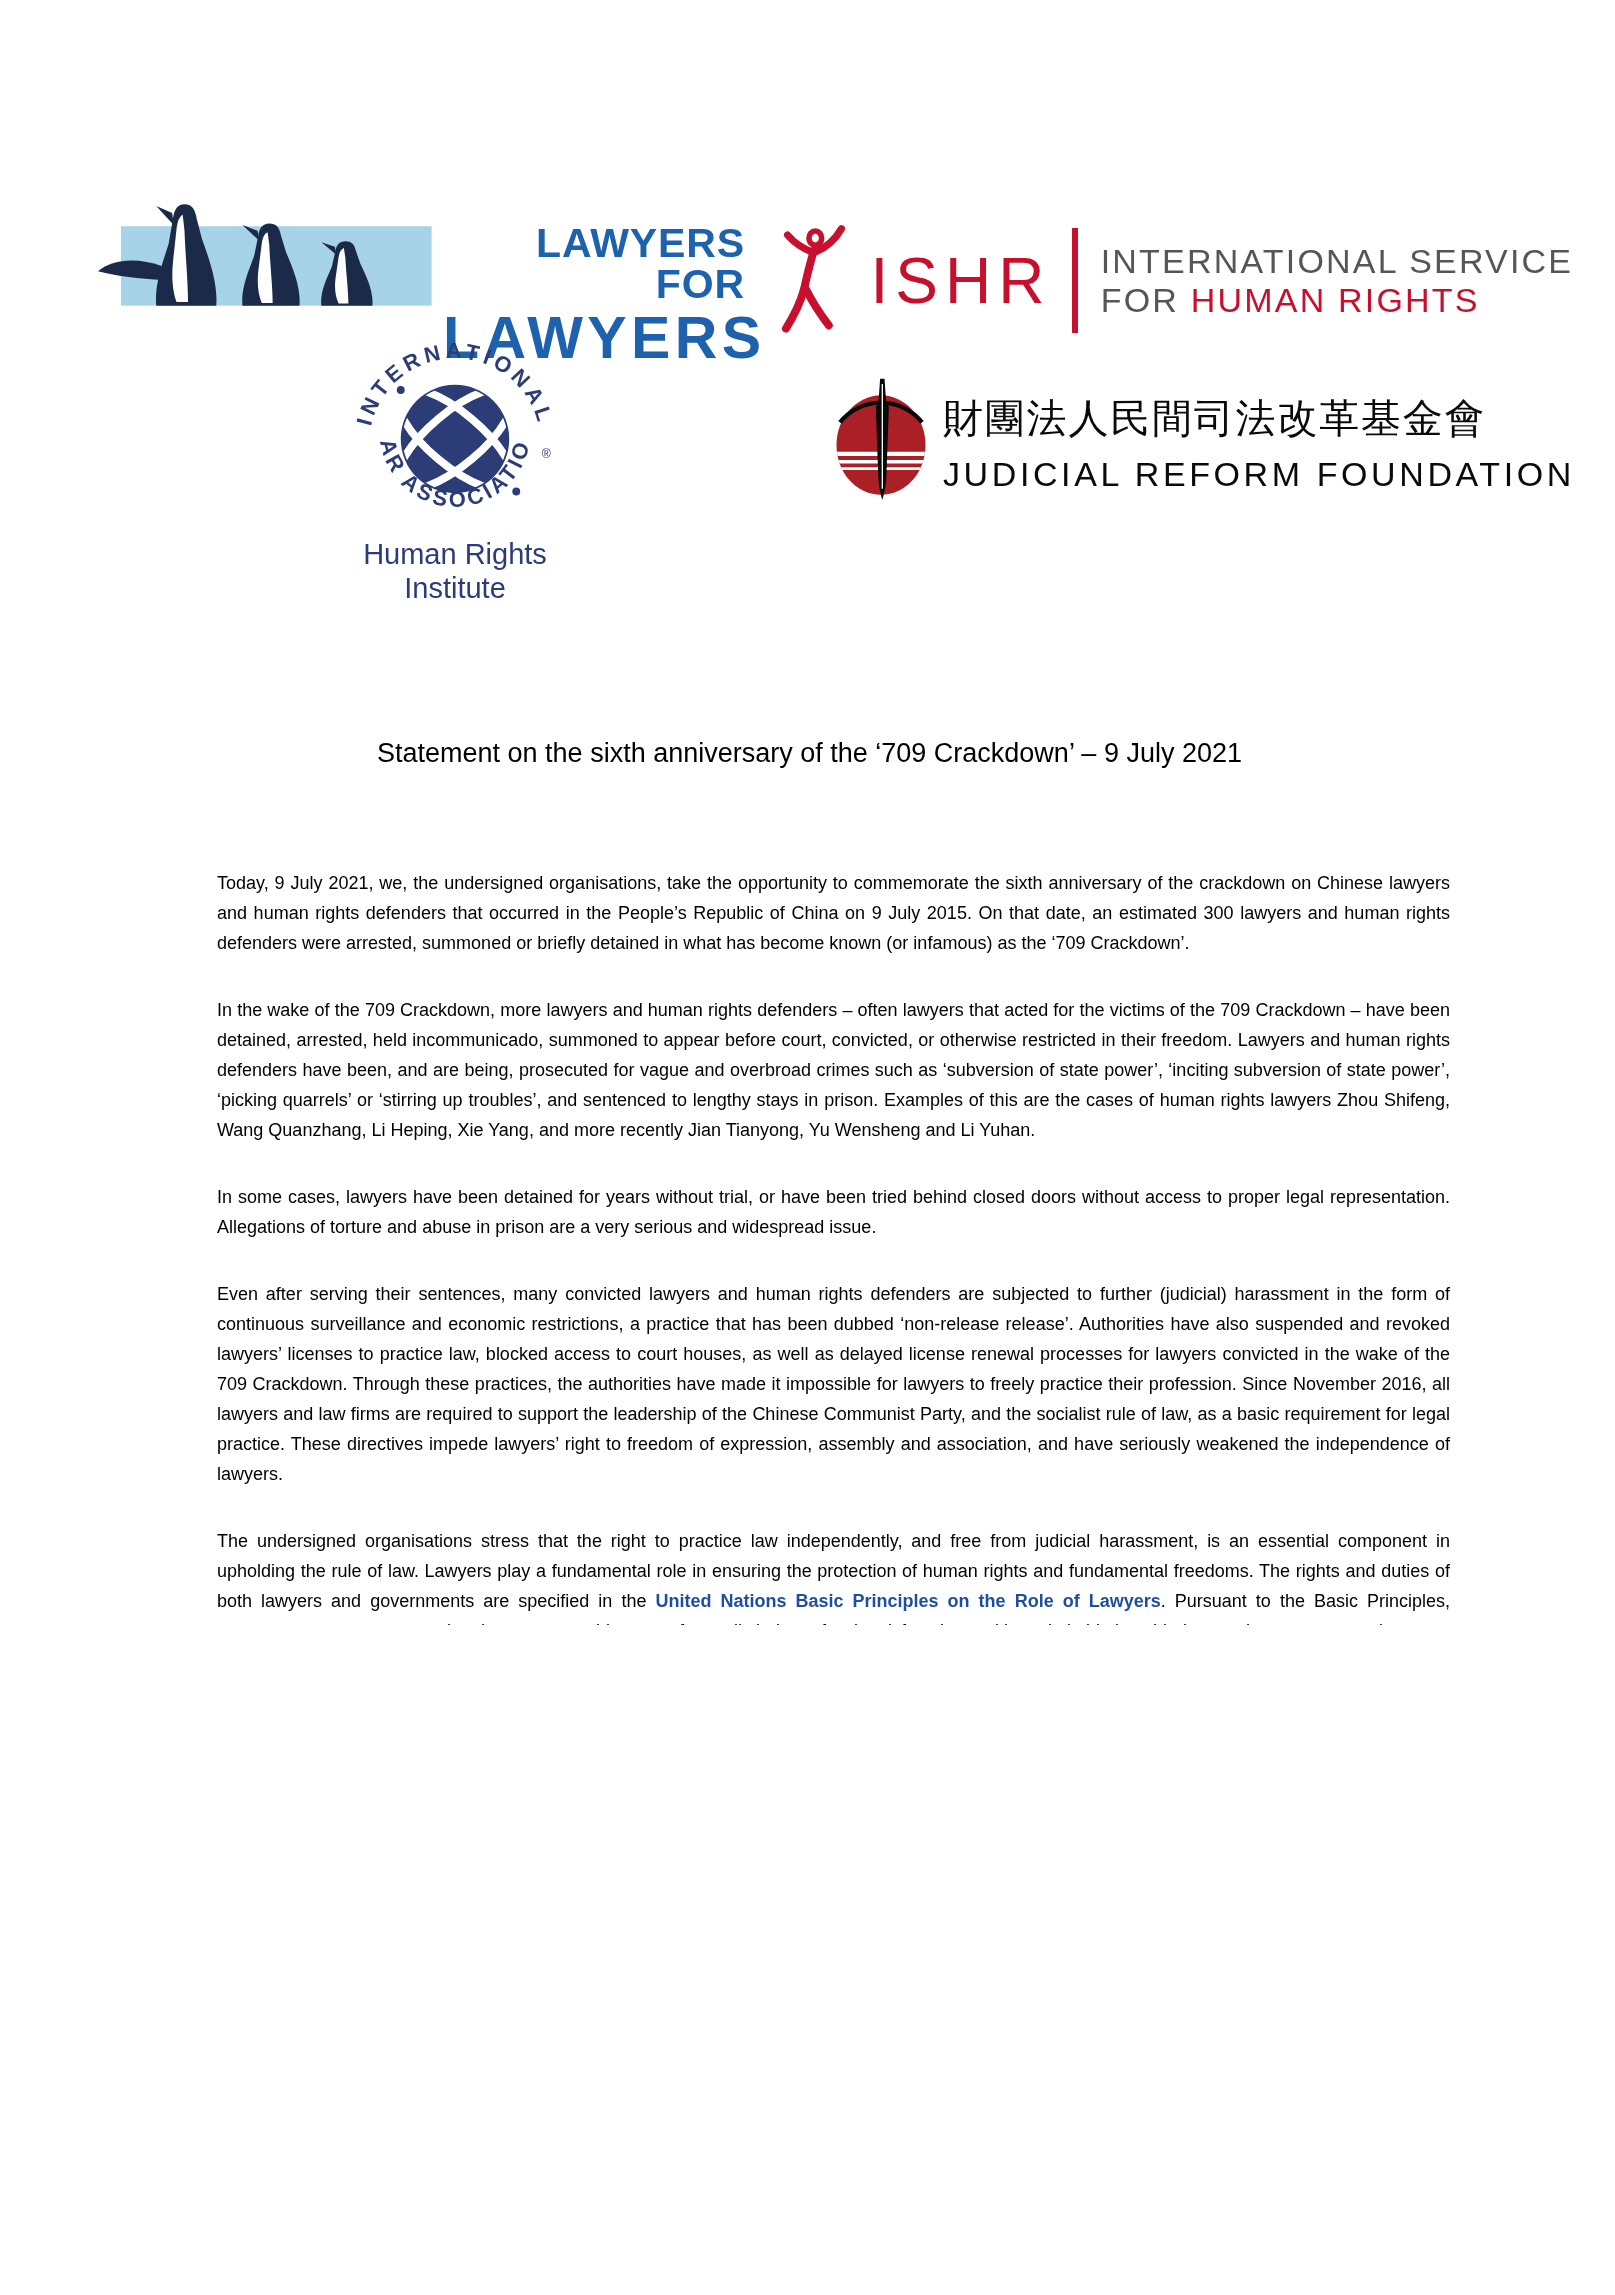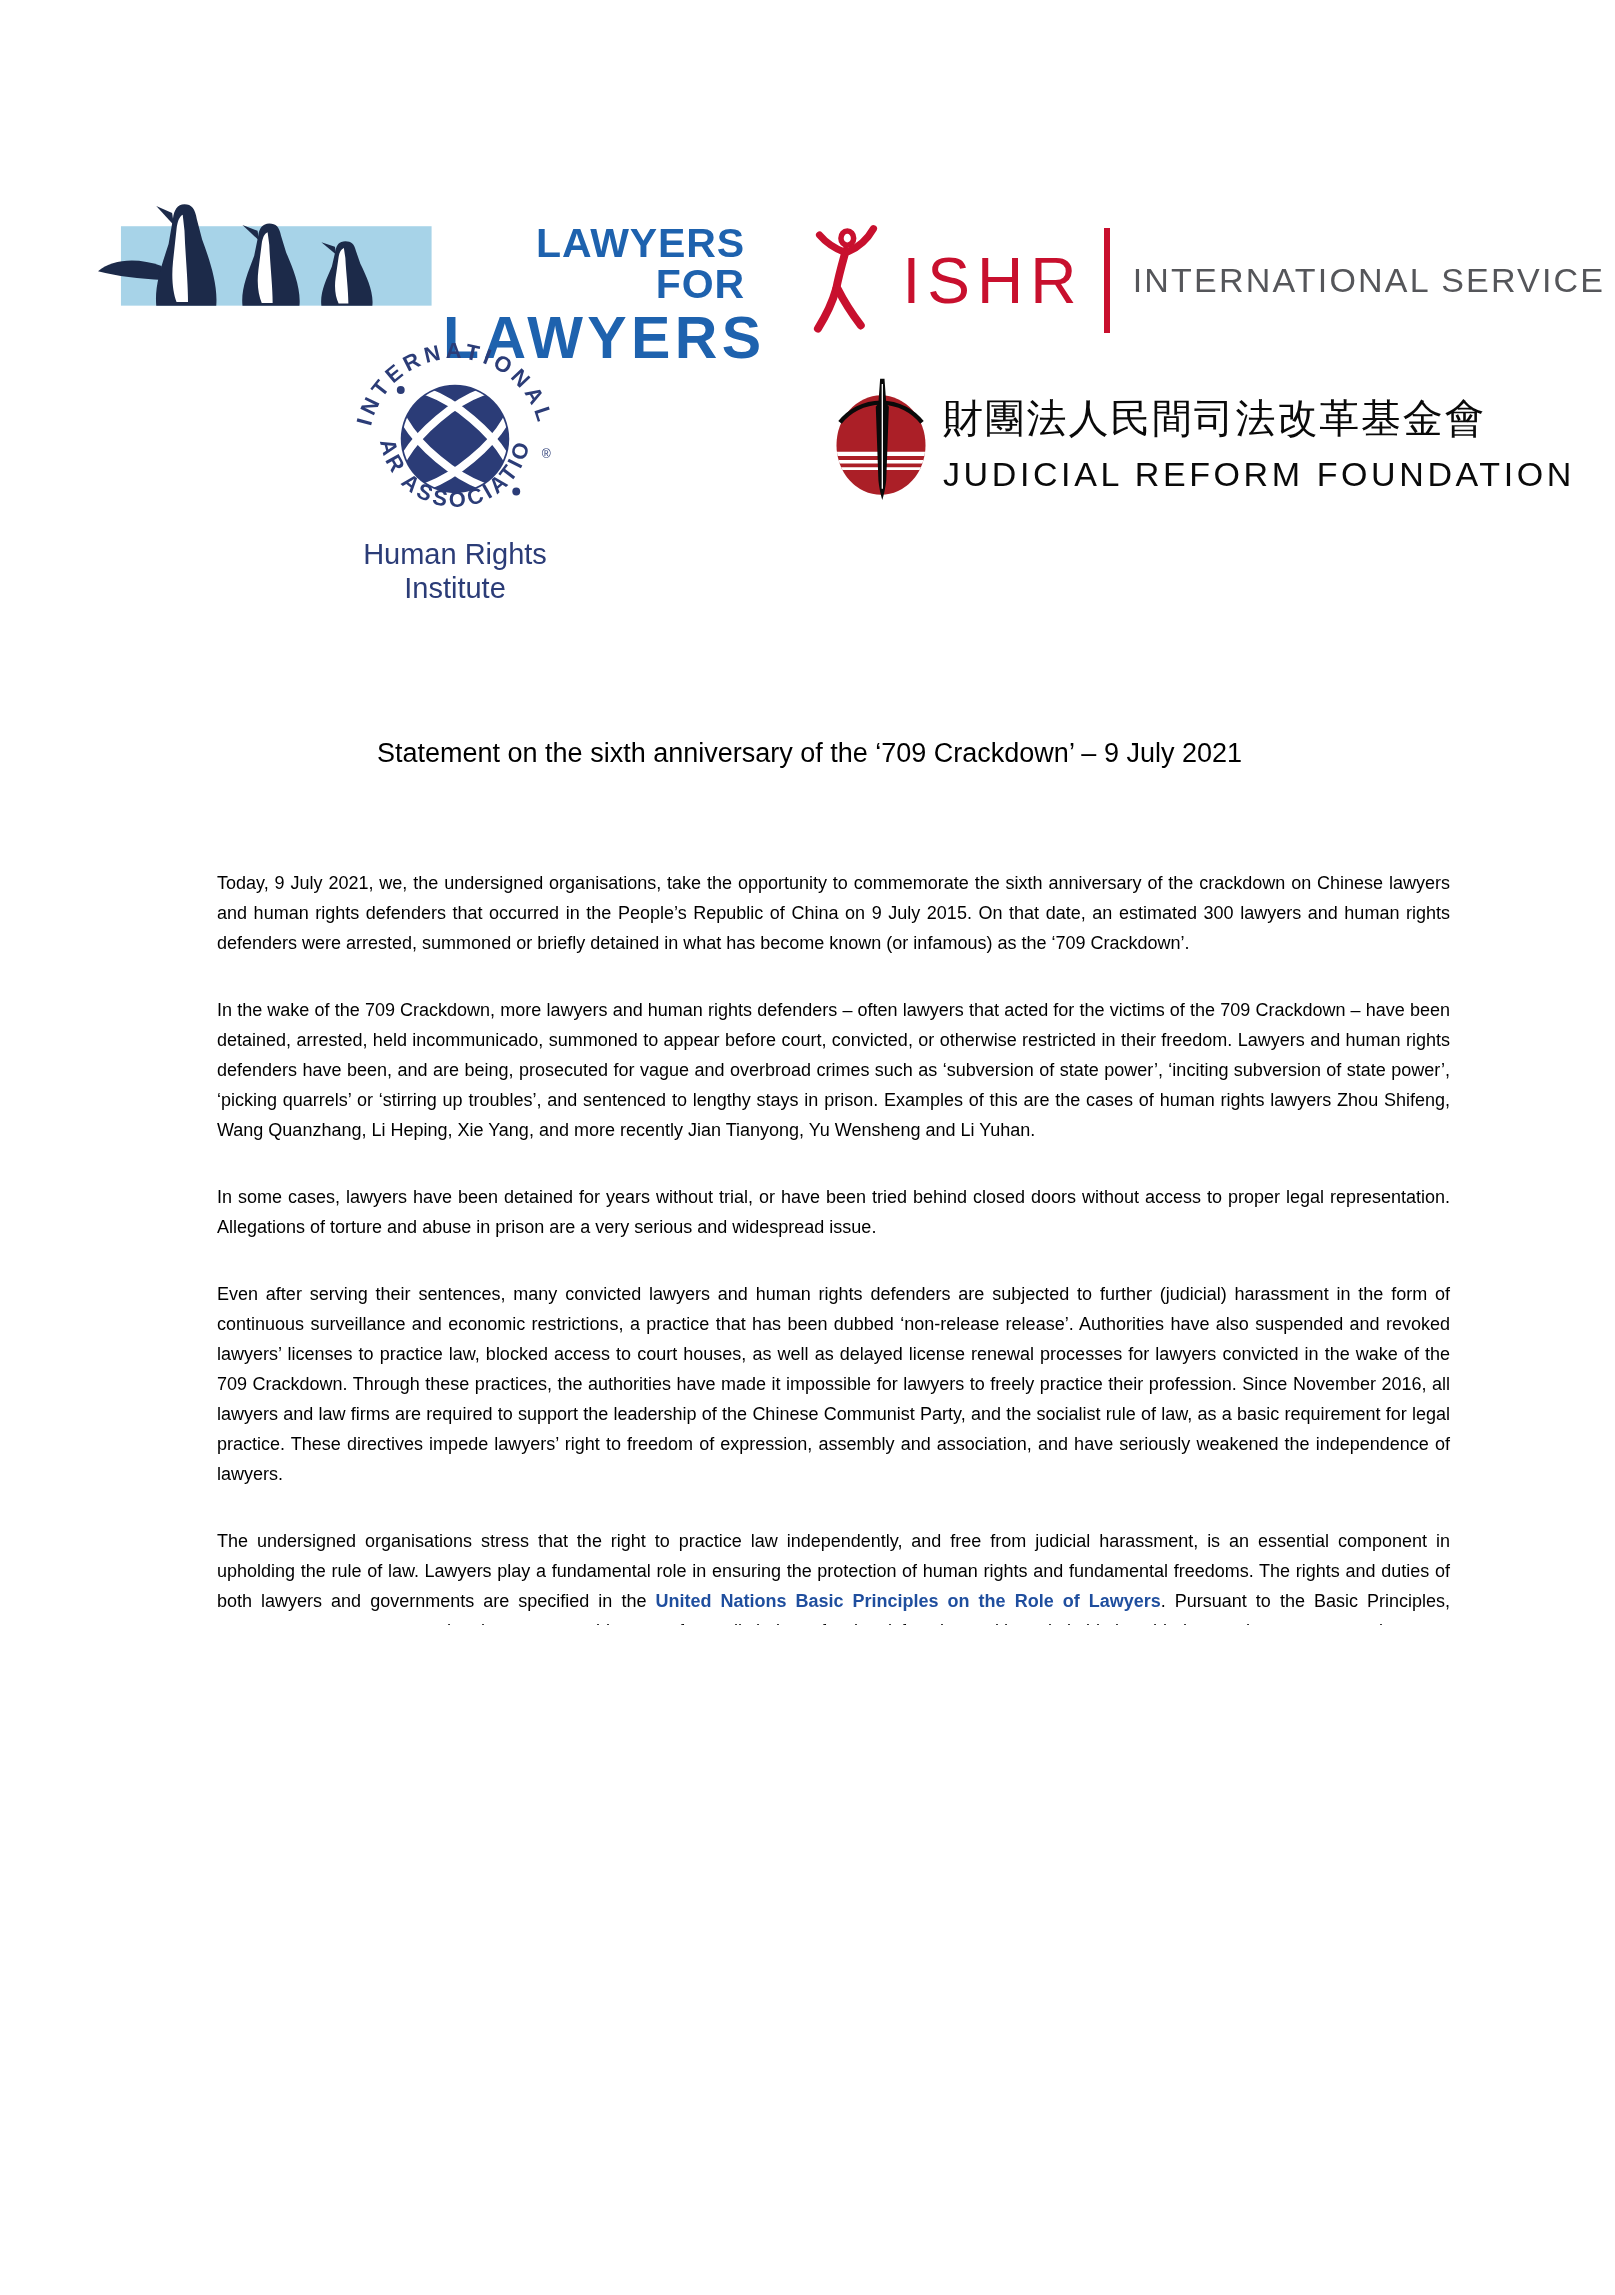--- a/index.html
+++ b/index.html
@@ -8,21 +8,21 @@
     font-family:"Liberation Sans","DejaVu Sans",sans-serif;color:#000;
   }
   
   .l4l{position:absolute;left:98px;top:202px;display:flex;align-items:flex-start;}
   .l4l svg{width:353px;height:142px;display:block;}
   .l4l-wordmark{position:absolute;left:345px;top:21px;width:302px;text-align:right;
     color:var(--l4l-blue);font-weight:bold;line-height:1;}
   .l4l-line1{font-size:41px;letter-spacing:0.9px;}
   .l4l-line2{font-size:59px;letter-spacing:4.4px;margin-top:4px;}
 
-  .ishr{position:absolute;left:810px;top:222px;display:flex;align-items:center;height:117px;}
+  .ishr{position:absolute;left:778px;top:222px;display:flex;align-items:center;height:117px;}
   .ishr svg{width:73px;height:114px;display:block;}
   .ishr-abbr{font-size:64px;font-weight:normal;color:var(--ishr-red);letter-spacing:7px;margin-left:19.5px;}
   .ishr-bar{width:5.3px;height:105px;background:var(--ishr-red);margin-left:21px;margin-right:23px;}
   .ishr-lines{display:flex;flex-direction:column;gap:0;}
   .ishr-line{font-size:34px;letter-spacing:2.2px;color:var(--ishr-gray);white-space:nowrap;}
   .ishr-red-text{color:var(--ishr-red);}
 
   .iba{position:absolute;left:343px;top:334px;width:224px;text-align:center;}
   .iba svg{width:206px;height:210px;display:block;margin:0 auto;}
   .iba-text{font-size:29px;line-height:34px;color:var(--iba-navy);margin-top:-7px;}
@@ -76,20 +76,21 @@
         <path d="M44,34 C34,30 22,24 12,12" stroke-width="9"></path>
         <path d="M48,33 C60,28 72,18 80,4" stroke-width="9"></path>
         <path d="M33,80 C28,98 20,114 10,130" stroke-width="10"></path>
         <path d="M35,80 C43,96 52,110 64,126" stroke-width="10"></path>
       </g>
     </svg>
     <span class="ishr-abbr">ISHR</span>
     <span class="ishr-bar"></span>
     <div class="ishr-lines">
       <div class="ishr-line">INTERNATIONAL SERVICE</div>
+      <div class="ishr-line"><span>FOR </span><span class="ishr-red-text">HUMAN RIGHTS</span></div>
     </div>
   </div>
 
   <div class="iba">
     <svg viewBox="0 0 228 240" aria-hidden="true">
       <defs>
         <path id="arcTop" d="M 16 126 A 98 98 0 1 1 212 126" fill="none"></path>
         <path id="arcBottom" d="M 30 130 A 86 86 0 0 0 198 130" fill="none"></path>
         <clipPath id="globeClip">
             <circle cx="114" cy="120" r="60"></circle>

